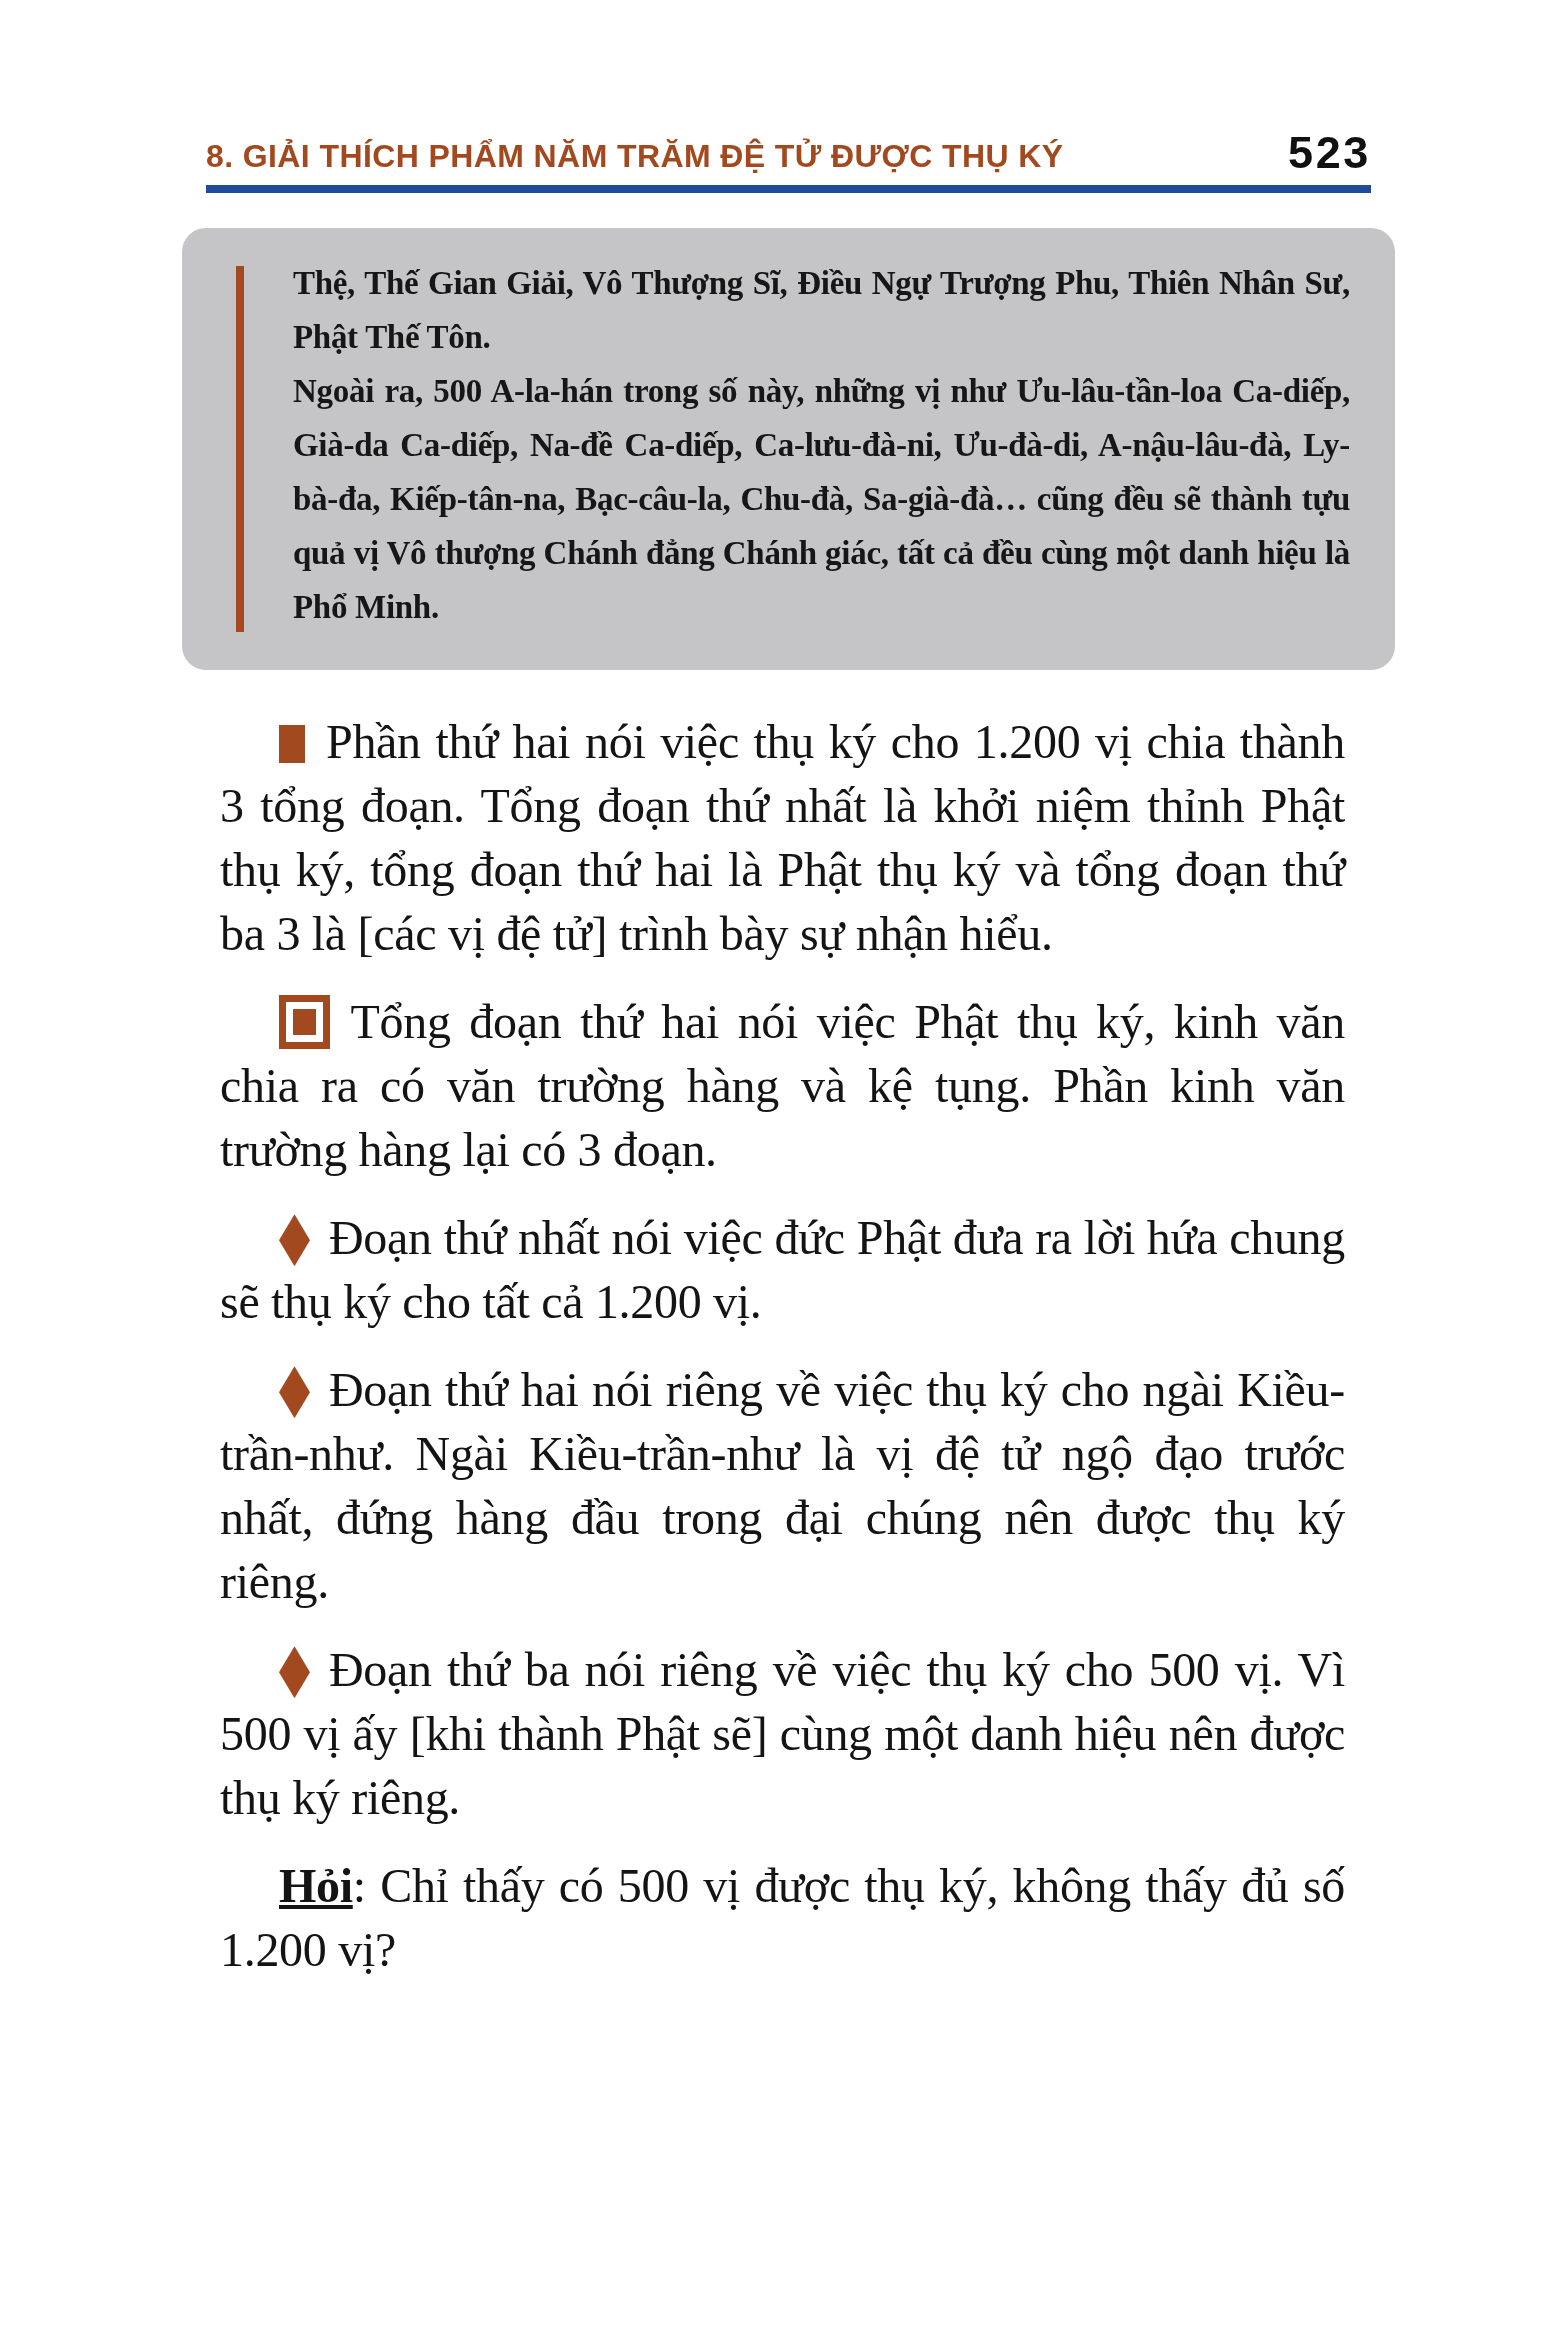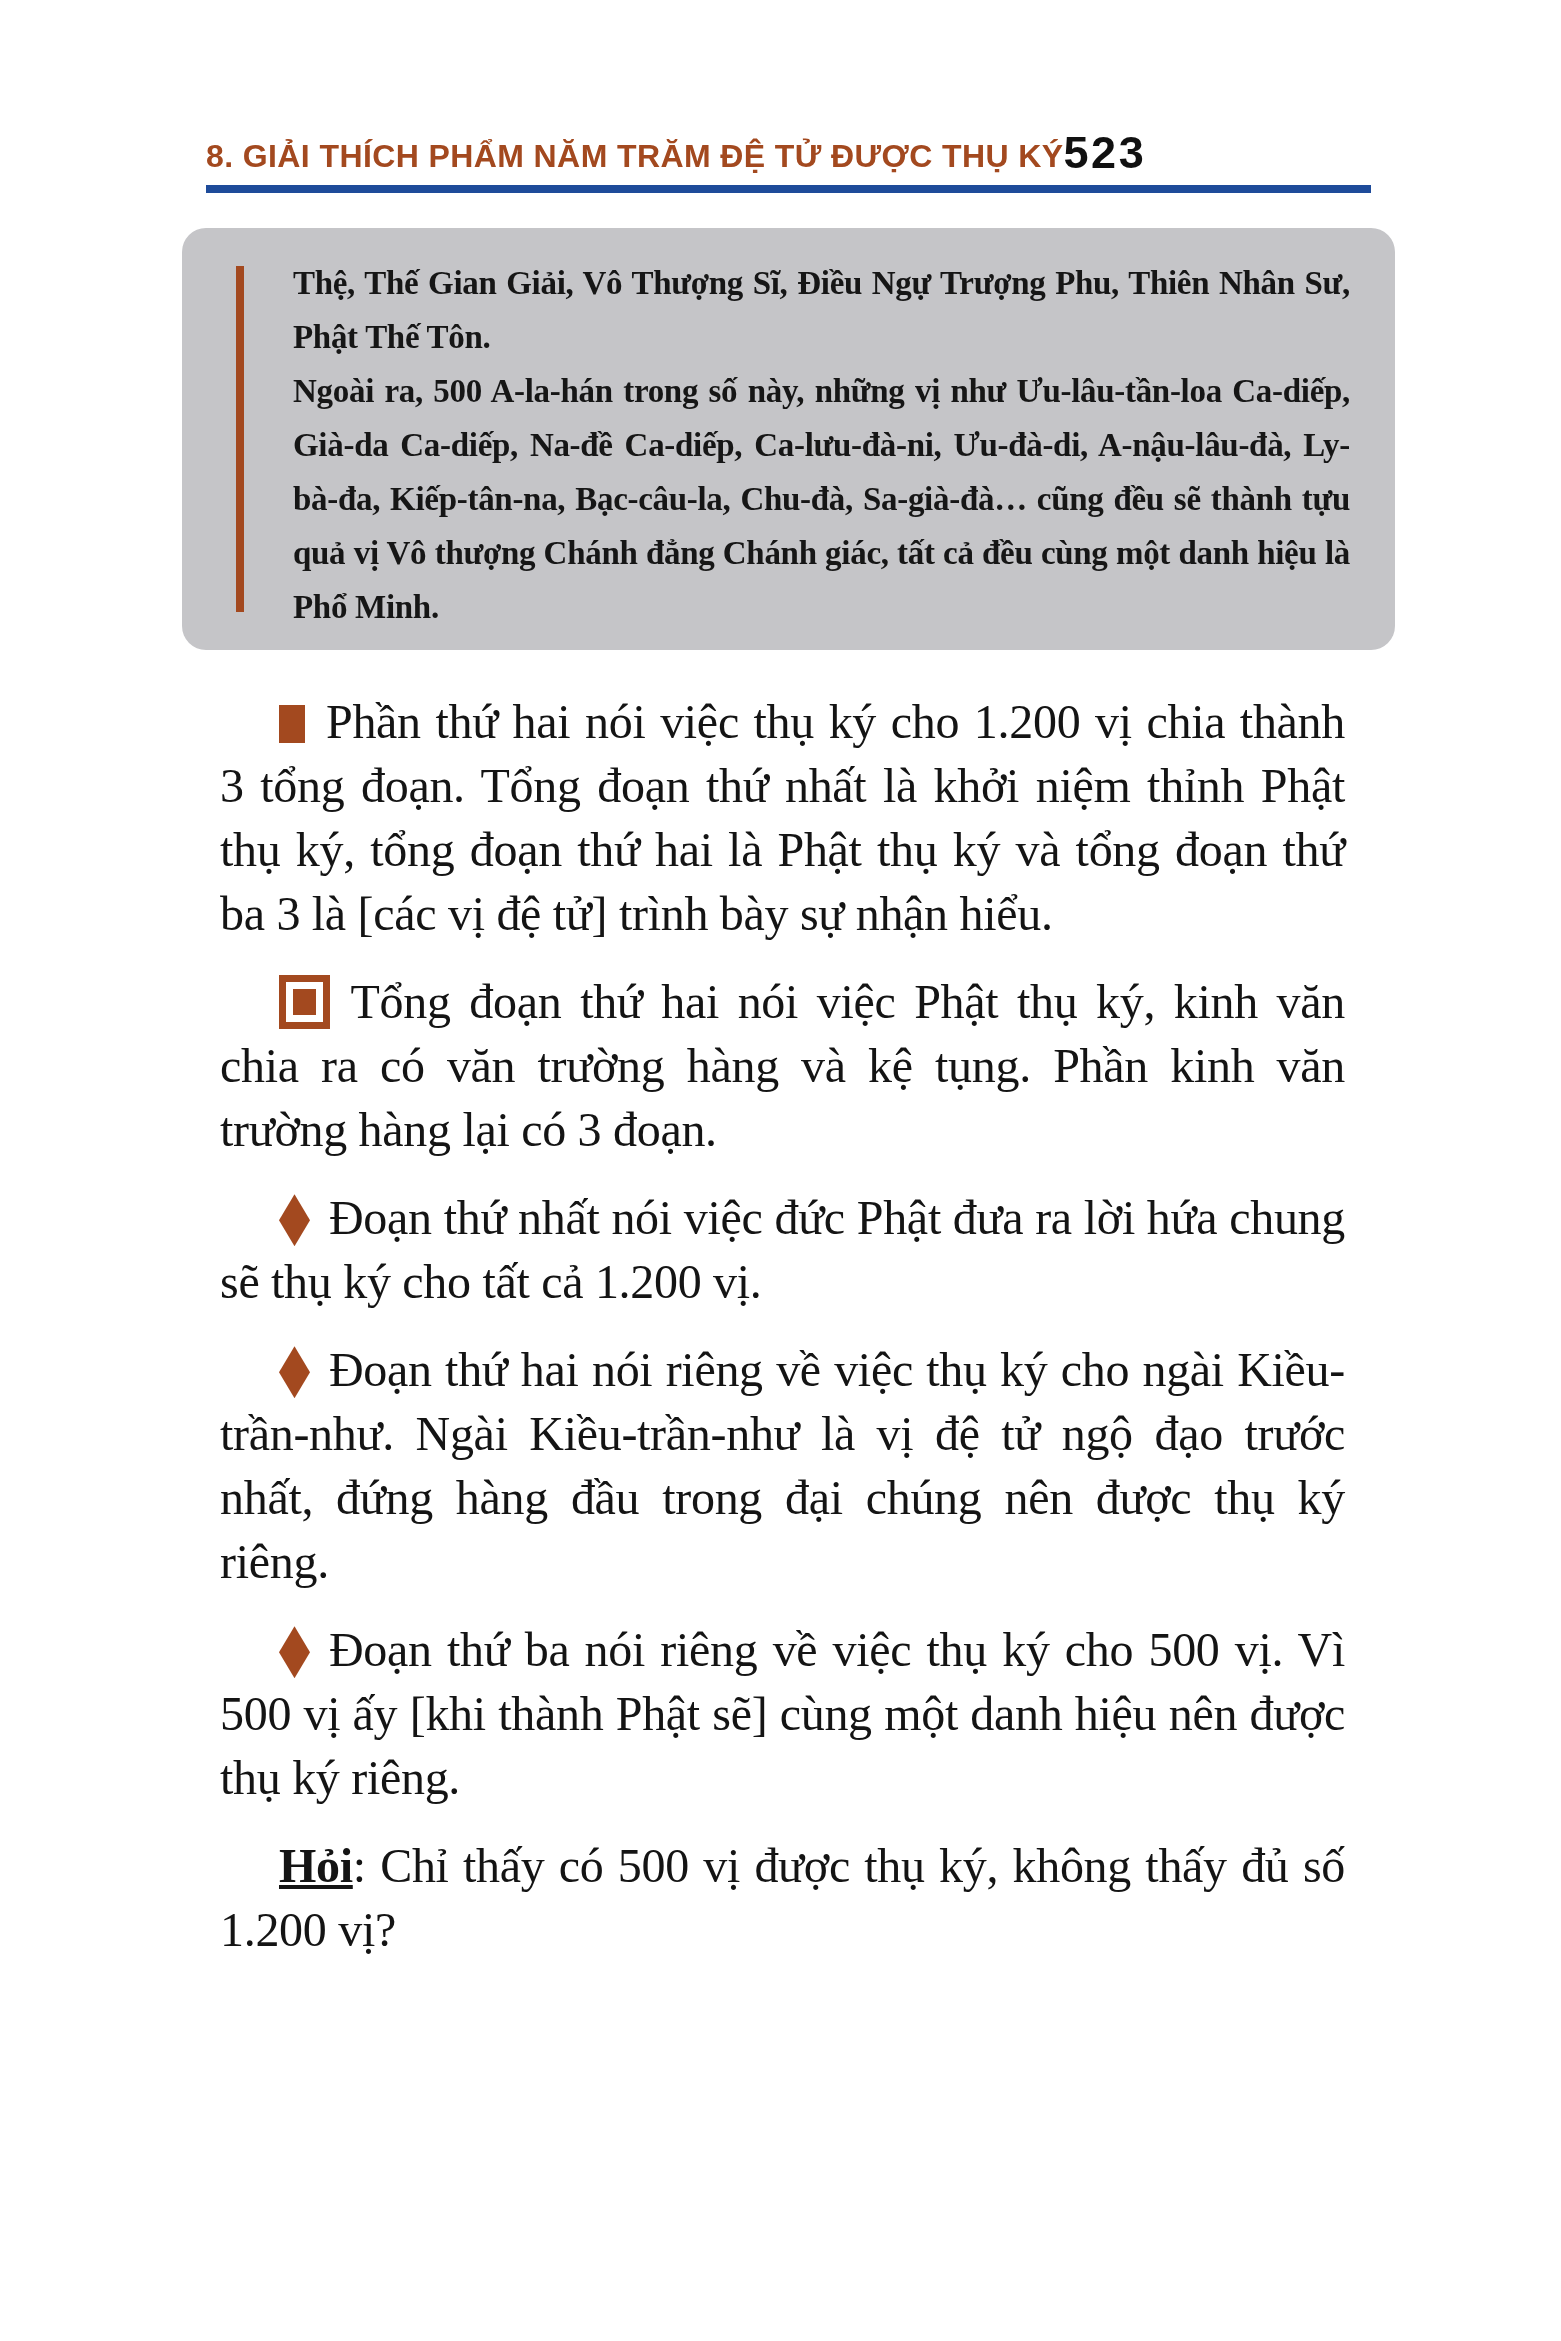--- a/index.html
+++ b/index.html
@@ -16,21 +16,21 @@
     font-family:"Liberation Serif", serif;
     color:var(--color-ink);
     overflow:hidden;
   }
   
   .header{
     margin:130px 0 0 206px;
     width:1165px;
   }
   .header-row{
-    display:flex;justify-content:flex-start;align-items:flex-end;
+    display:flex;justify-content:space-between;align-items:flex-end;
   }
   .header-title{
     font-family:"Liberation Sans", sans-serif;
     font-weight:700;
     font-size:32px;
     letter-spacing:0.4px;
     color:var(--color-accent);
     white-space:nowrap;
   }
   .page-number{
@@ -47,21 +47,21 @@
     margin-top:10.4px;
   }
   
   .quote{
     position:relative;
     margin:35px 0 0 182px;
     width:1213px;
     box-sizing:border-box;
     background:var(--color-quote_bg);
     border-radius:24px;
-    padding:28px 45px 16px 111px;
+    padding:28px 45px 36px 111px;
   }
   .quote-bar{
     position:absolute;
     left:54px;top:38px;bottom:38px;
     width:7.8px;
     background:var(--color-accent);
   }
   .quote-para{
     margin:0;
     font-weight:700;

